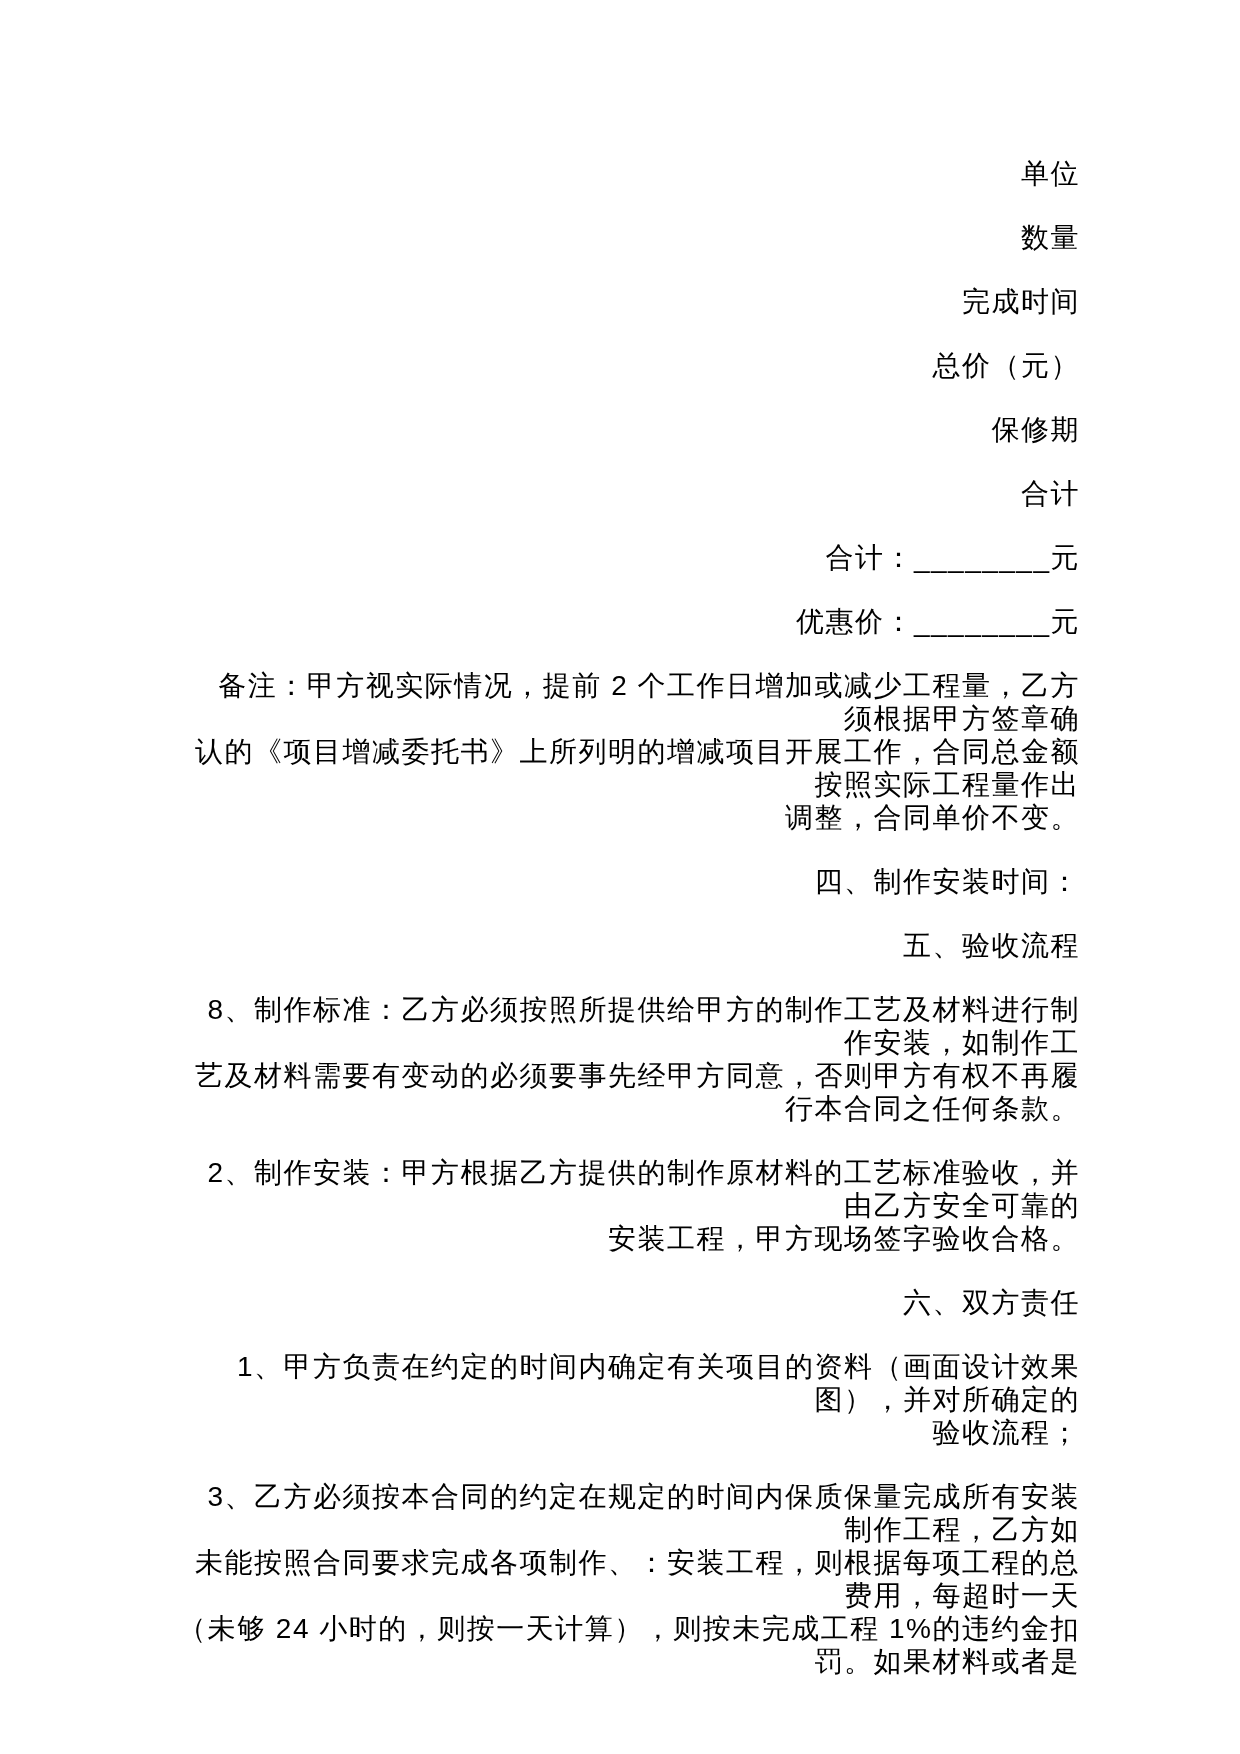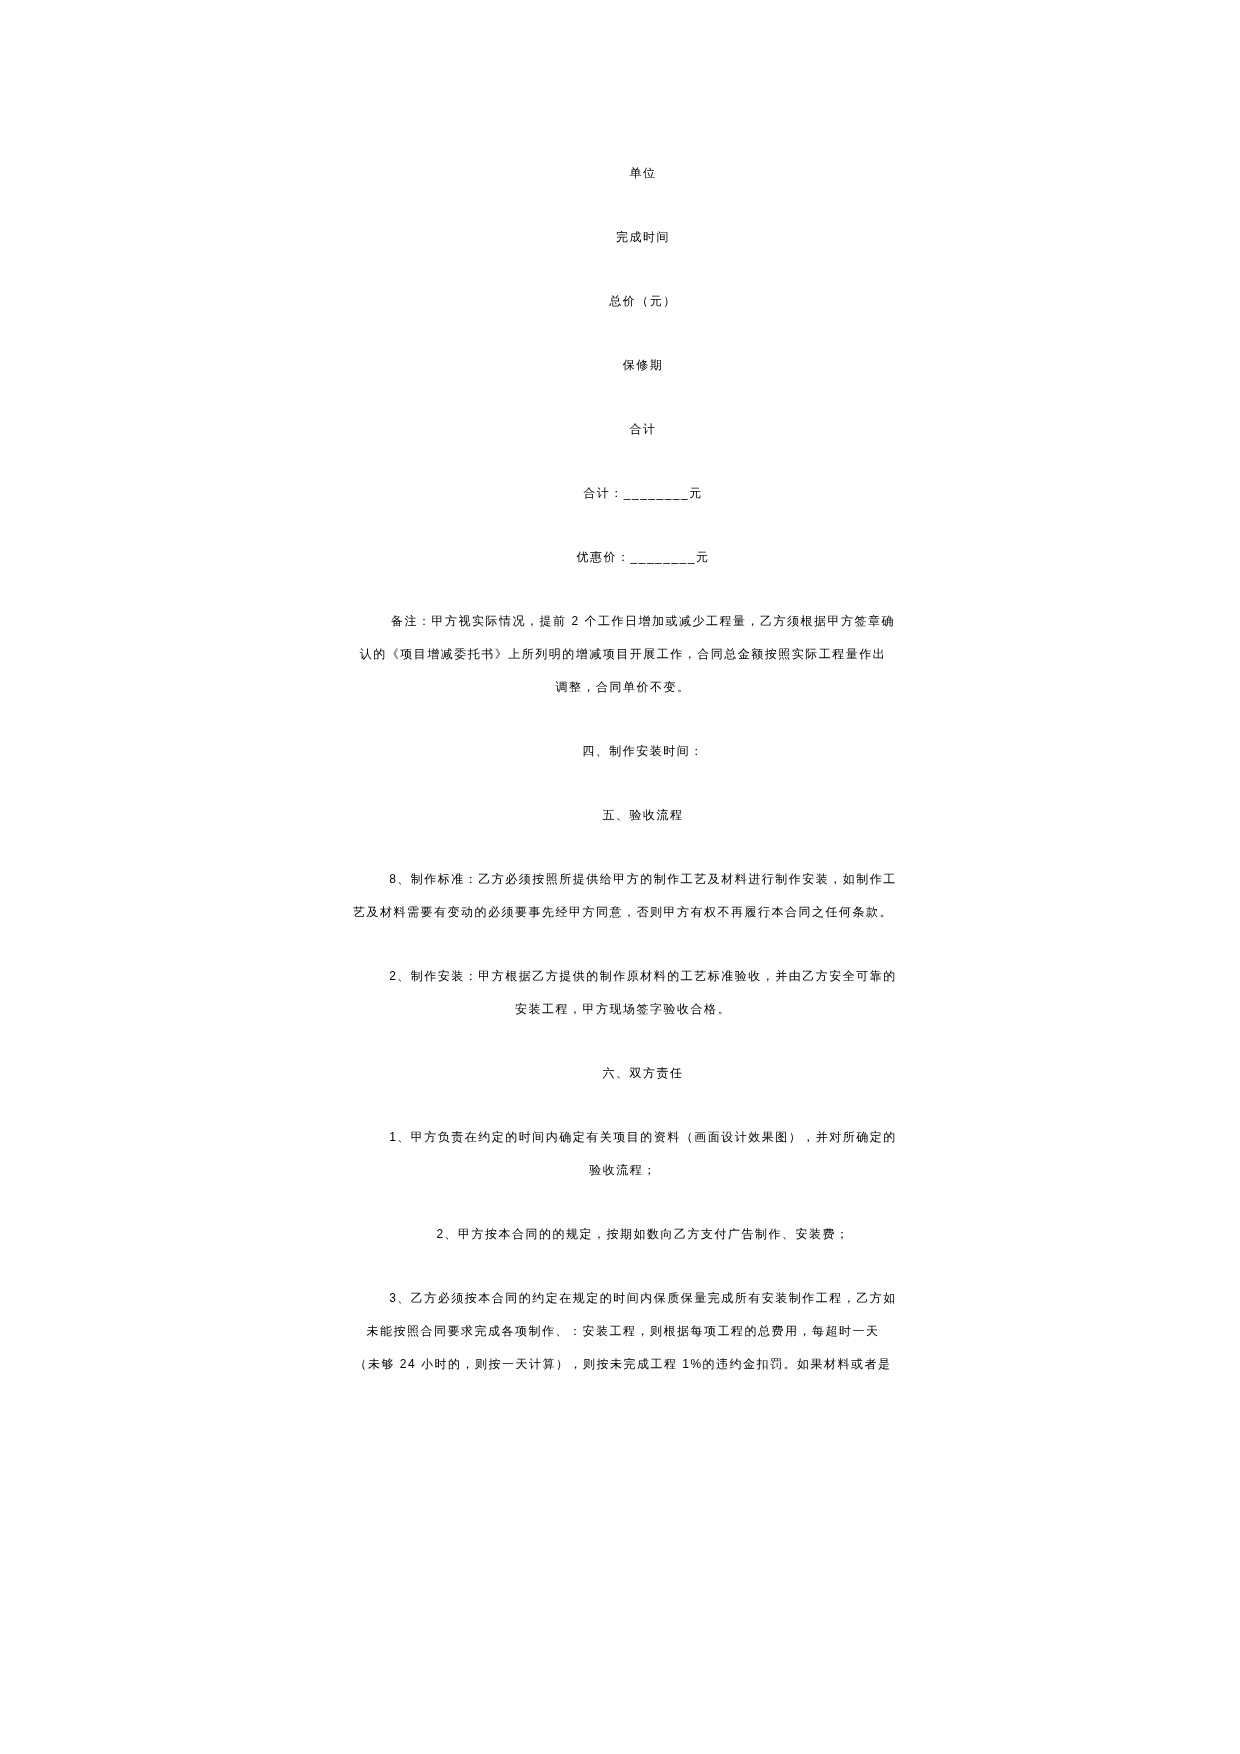--- a/index.html
+++ b/index.html
@@ -16,40 +16,43 @@
   }
   .page {
     box-sizing: border-box;
     width: 1240px;
     height: 1754px;
     background: #ffffff;
     padding: 157px 160px 0 166px;
   }
   .doc-body p {
     margin: 0 0 31px 0;
-    font-size: 12px;
+    font-size: 28px;
     line-height: 33px;
     letter-spacing: 1.5px;
-    text-align: center;
+    text-align: right;
   }
   .doc-body .line {
     display: block;
     white-space: pre-wrap;
   }
   .doc-body .line.first {
     padding-left: 40px; 
   }
 </style>
 </head>
 <body>
 
 <div class="page">
   <div class="doc-body" id="doc-body">
       <p>
         <span class="line first">单位</span>
+      </p>
+      <p>
+        <span class="line first">数量</span>
       </p>
       <p>
         <span class="line first">完成时间</span>
       </p>
       <p>
         <span class="line first">总价（元）</span>
       </p>
       <p>
         <span class="line first">保修期</span>
       </p>
@@ -82,21 +85,18 @@
         <span class="line">安装工程，甲方现场签字验收合格。</span>
       </p>
       <p>
         <span class="line first">六、双方责任</span>
       </p>
       <p>
         <span class="line first">1、甲方负责在约定的时间内确定有关项目的资料（画面设计效果图），并对所确定的</span>
         <span class="line">验收流程；</span>
       </p>
       <p>
-        <span class="line first">2、甲方按本合同的的规定，按期如数向乙方支付广告制作、安装费；</span>
-      </p>
-      <p>
         <span class="line first">3、乙方必须按本合同的约定在规定的时间内保质保量完成所有安装制作工程，乙方如</span>
         <span class="line">未能按照合同要求完成各项制作、：安装工程，则根据每项工程的总费用，每超时一天</span>
         <span class="line">（未够 24 小时的，则按一天计算），则按未完成工程 1%的违约金扣罚。如果材料或者是</span>
       </p>
     </div>
 </div>
 
 </body></html>

